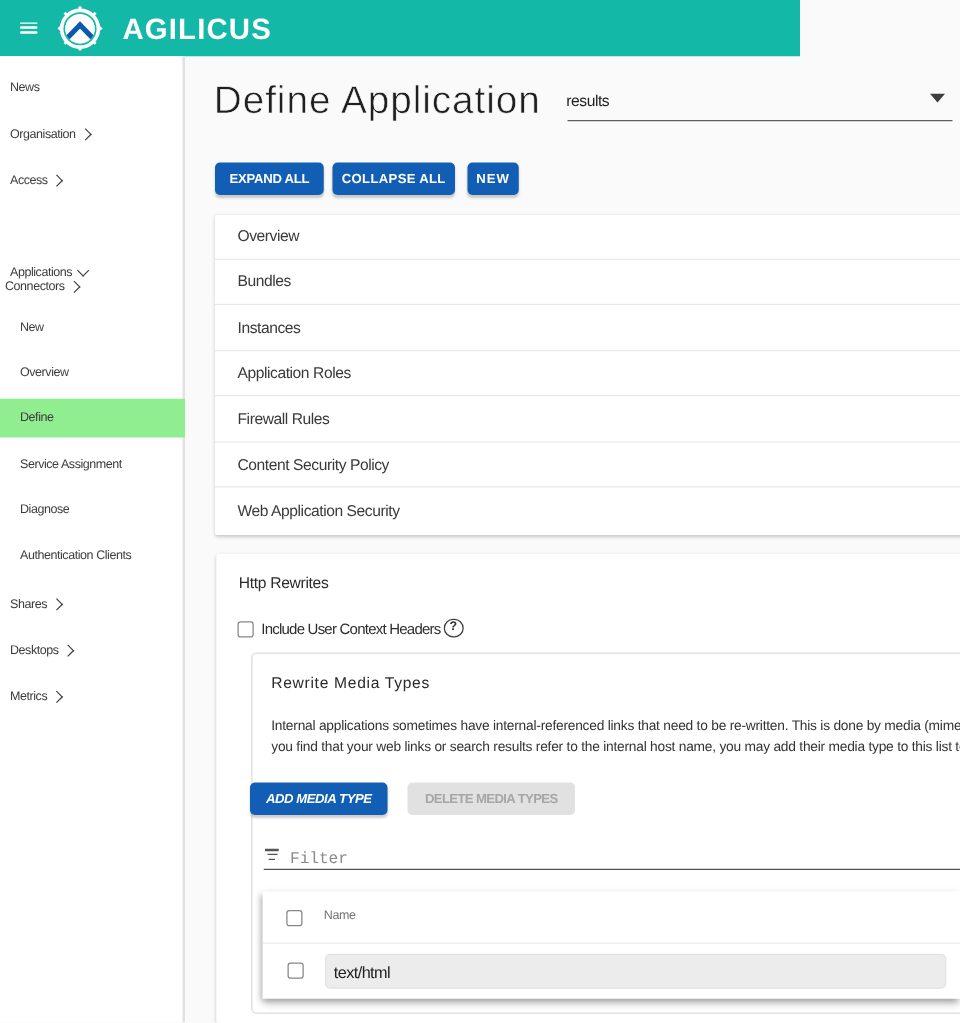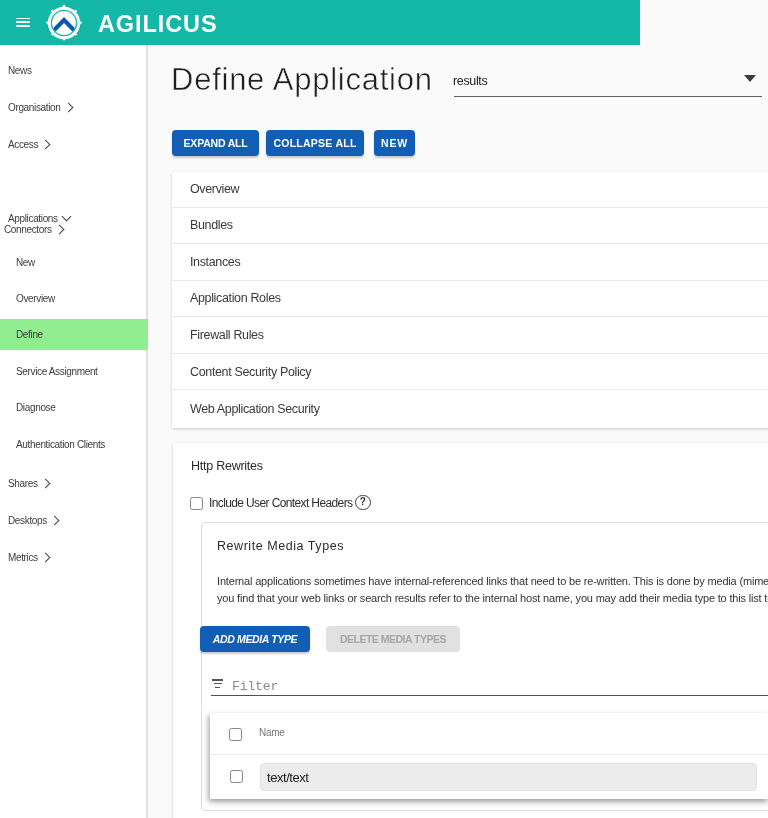--- a/index.html
+++ b/index.html
@@ -159,13 +159,13 @@
   </div>
   <div id="flabel">Filter</div>
   <div id="fline"></div>
 
   <div id="tcard"></div>
   <div class="cb" id="cb2"></div>
   <div id="thname">Name</div>
   <div id="tdiv"></div>
   <div class="cb" id="cb3"></div>
   <div id="graybox"></div>
-  <div id="tdtext">text/text</div>
+  <div id="tdtext">text/html</div>
 
 </body></html>

